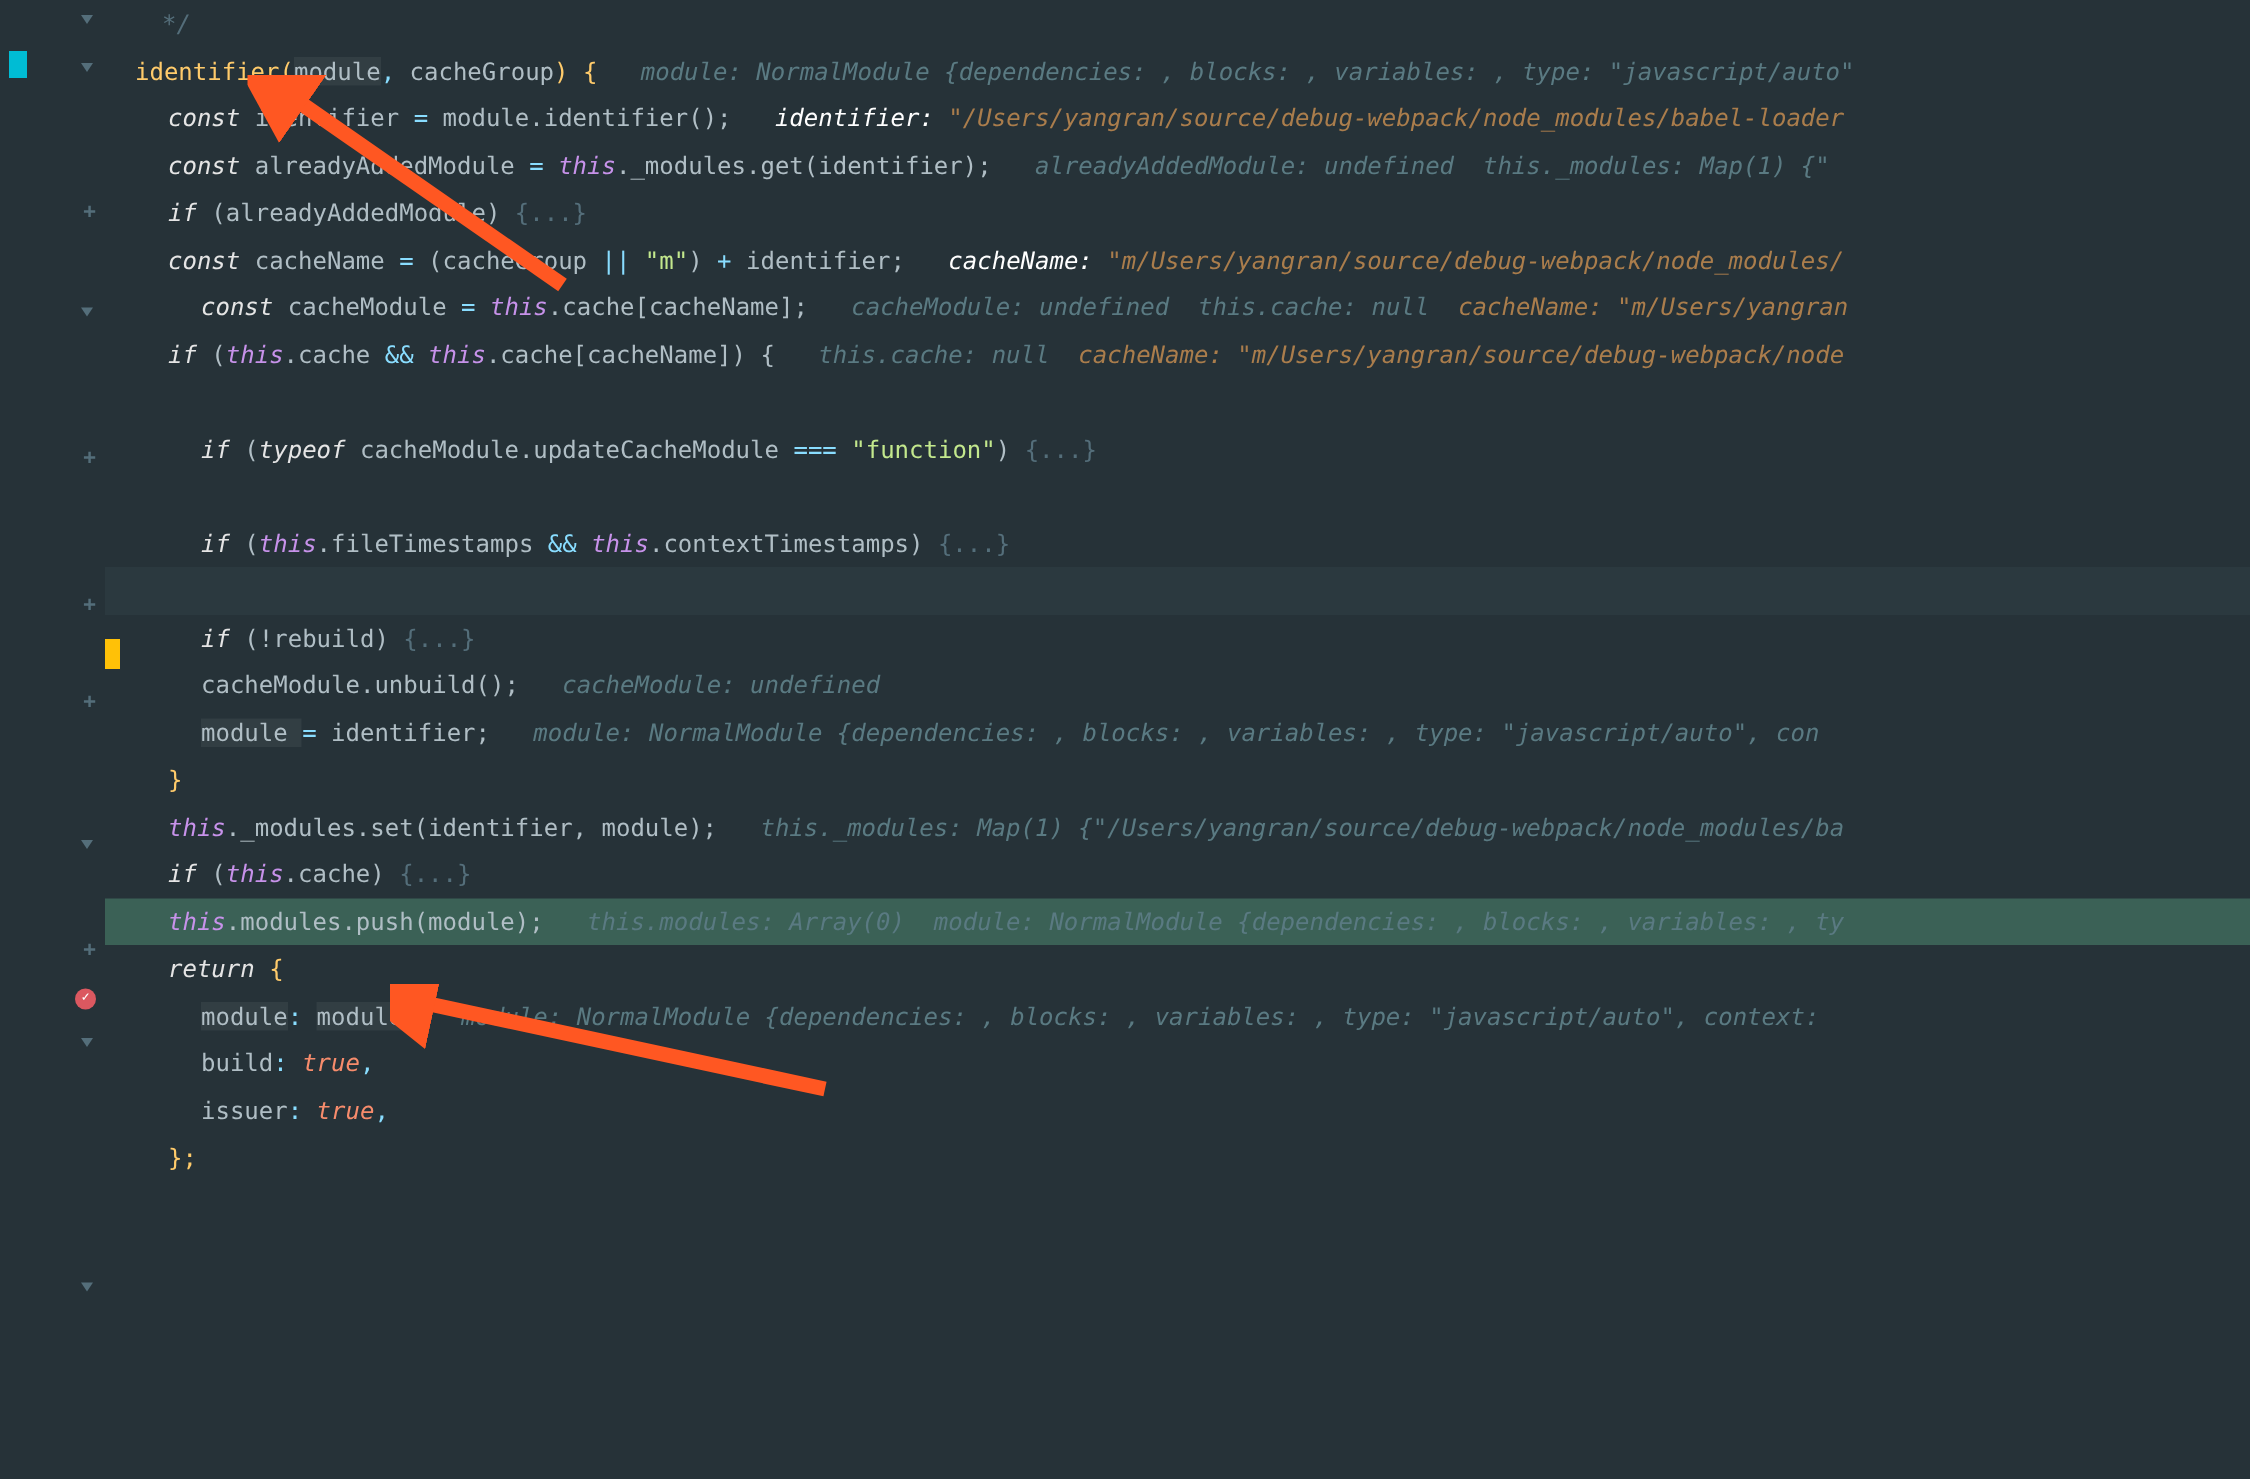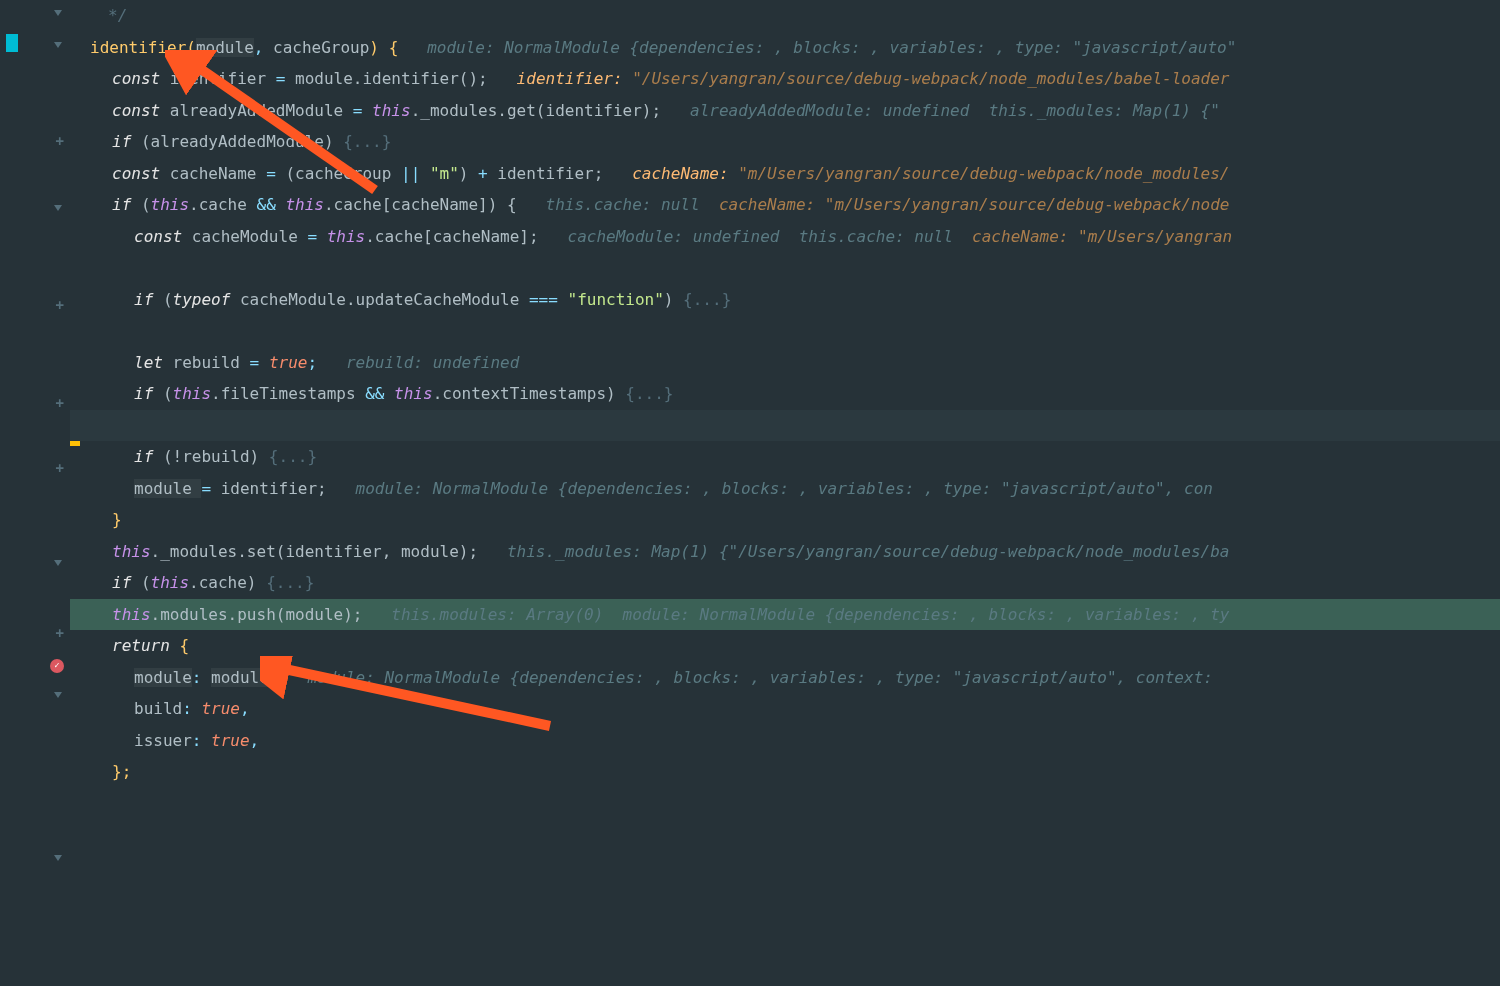--- a/index.html
+++ b/index.html
@@ -103,21 +103,21 @@
 .ident { color: #b0bec5; }
 .param { color: #b0bec5; }
 .this { color: #c792ea; font-style: italic; }
 .op { color: #89ddff; }
 .punc { color: #89ddff; }
 .paren { color: #ffcb6b; }
 .str { color: #c3e88d; }
 .bool { color: #f78c6c; font-style: italic; }
 .cmt { color: #546e7a; font-style: italic; }
 .hint { color: #5a7a82; font-style: italic; margin-top: 38px; }
-.hint-k { color: #fdba74; font-style: italic; }
+.hint-k { color: #ffffff; font-style: italic; }
 .hint-str { color: #aa7d4c; font-style: italic; }
 .fold-dots { color: #546e7a; }
 .hl-word { background: rgba(255,255,255,0.06); }
 
 .arrow1 {
   position: absolute;
   left: 165px;
   top: 50px;
   width: 220px;
   height: 150px;
@@ -197,53 +197,53 @@
 
     <div class="line" style="padding-left:42px">
       <span class="kw">if</span><span class="ident"> (alreadyAddedModule) </span><span class="fold-dots">{...}</span>
     </div>
 
     <div class="line" style="padding-left:42px">
       <span class="kw">const</span><span class="ident"> cacheName </span><span class="op">=</span><span class="ident"> (cacheGroup </span><span class="op">||</span><span class="str"> "m"</span><span class="ident">) </span><span class="op">+</span><span class="ident"> identifier;</span>
       &nbsp;&nbsp;<span class="hint-k">cacheName:</span> <span class="hint-str">"m/Users/yangran/source/debug-webpack/node_modules/</span>
     </div>
 
+    <div class="line" style="padding-left:64px">
+      <span class="kw">const</span><span class="ident"> cacheModule </span><span class="op">=</span><span class="this"> this</span><span class="ident">.cache[cacheName];</span>
+      &nbsp;&nbsp;<span class="hint">cacheModule: undefined</span>&nbsp;&nbsp;<span class="hint">this.cache: null</span>&nbsp;&nbsp;<span class="hint-str">cacheName: "m/Users/yangran</span>
+    </div>
+
     <div class="line" style="padding-left:42px">
       <span class="kw">if</span><span class="ident"> (</span><span class="this">this</span><span class="ident">.cache </span><span class="op">&amp;&amp;</span><span class="this"> this</span><span class="ident">.cache[cacheName]) {</span>
       &nbsp;&nbsp;<span class="hint">this.cache: null</span>&nbsp;&nbsp;<span class="hint-str">cacheName: "m/Users/yangran/source/debug-webpack/node</span>
     </div>
 
-    <div class="line" style="padding-left:64px">
-      <span class="kw">const</span><span class="ident"> cacheModule </span><span class="op">=</span><span class="this"> this</span><span class="ident">.cache[cacheName];</span>
-      &nbsp;&nbsp;<span class="hint">cacheModule: undefined</span>&nbsp;&nbsp;<span class="hint">this.cache: null</span>&nbsp;&nbsp;<span class="hint-str">cacheName: "m/Users/yangran</span>
-    </div>
-
     <div class="line"></div>
 
     <div class="line" style="padding-left:64px">
       <span class="kw">if</span><span class="ident"> (</span><span class="kw">typeof</span><span class="ident"> cacheModule.updateCacheModule </span><span class="op">===</span><span class="str"> "function"</span><span class="ident">) </span><span class="fold-dots">{...}</span>
     </div>
 
     <div class="line"></div>
 
-    <div class="line" style="padding-left:64px">
-      <span class="kw">let</span><span class="ident"> rebuild </span><span class="op">=</span><span class="bool"> true</span><span class="punc">;</span>
-      &nbsp;&nbsp;<span class="hint">rebuild: undefined</span>
-    </div>
 
     <div class="line" style="padding-left:64px">
       <span class="kw">if</span><span class="ident"> (</span><span class="this">this</span><span class="ident">.fileTimestamps </span><span class="op">&amp;&amp;</span><span class="this"> this</span><span class="ident">.contextTimestamps) </span><span class="fold-dots">{...}</span>
     </div>
 
     <div class="line line-hl"></div>
 
     <div class="line" style="padding-left:64px">
       <span class="kw">if</span><span class="ident"> (!rebuild) </span><span class="fold-dots">{...}</span>
     </div>
 
+    <div class="line" style="padding-left:64px">
+      <span class="ident">cacheModule.unbuild();</span>
+      &nbsp;&nbsp;<span class="hint">cacheModule: undefined</span>
+    </div>
 
     <div class="line" style="padding-left:64px">
       <span class="ident hl-word">module </span><span class="op">=</span><span class="ident"> identifier;</span>
       &nbsp;&nbsp;<span class="hint">module: NormalModule {dependencies: , blocks: , variables: , type: "javascript/auto", con</span>
     </div>
 
     <div class="line" style="padding-left:42px">
       <span class="paren">}</span>
     </div>
 

